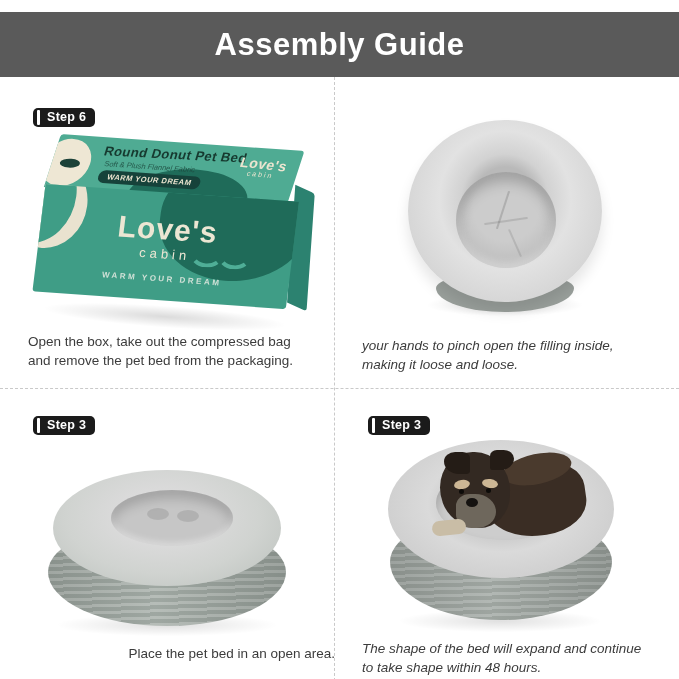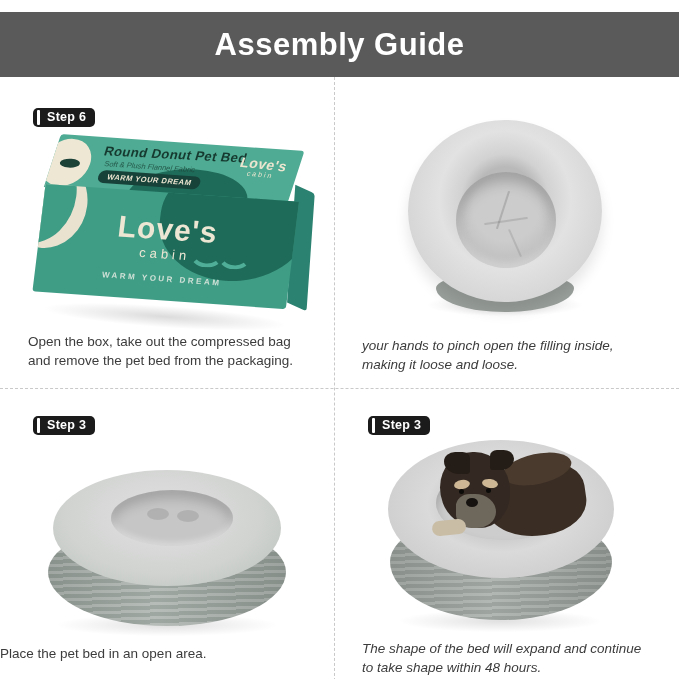--- a/index.html
+++ b/index.html
@@ -25,21 +25,21 @@
   .badge-s1{left:33px;top:96px;}
   .badge-s3{left:33px;top:404px;}
   .badge-s4{left:368px;top:404px;}
   
   .caption{
     position:absolute;color:#3c3c3c;font-size:13.5px;line-height:19px;
     white-space:pre-line;
   }
   .cap1{left:28px;top:320px;width:312px;}
   .cap2{left:362px;top:324px;width:305px;font-style:italic;}
-  .cap3{left:0;top:632px;width:335px;text-align:left;}
+  .cap3{left:0;top:632px;width:335px;text-align:right;}
   .cap4{left:362px;top:627px;width:305px;font-style:italic;}
   
   .photo-box{position:absolute;left:40px;top:130px;width:265px;height:172px;transform:rotate(4deg);}
   .box-shadow{position:absolute;left:8px;bottom:-14px;width:246px;height:22px;
     background:radial-gradient(ellipse at center,rgba(0,0,0,.14),rgba(0,0,0,0) 70%);}
   .box-side{position:absolute;right:-7px;top:38px;width:20px;height:118px;background:#2c8270;
     transform:skewY(20deg);border-radius:0 3px 3px 0;}
   .box-top{position:absolute;left:8px;top:0;width:244px;height:54px;background:#4fab93;
     transform:skewX(-14deg);border-radius:3px 3px 0 0;overflow:hidden;}
   .box-top-blob{position:absolute;left:-10px;top:4px;width:48px;height:48px;background:#eee7d4;border-radius:50%;}

